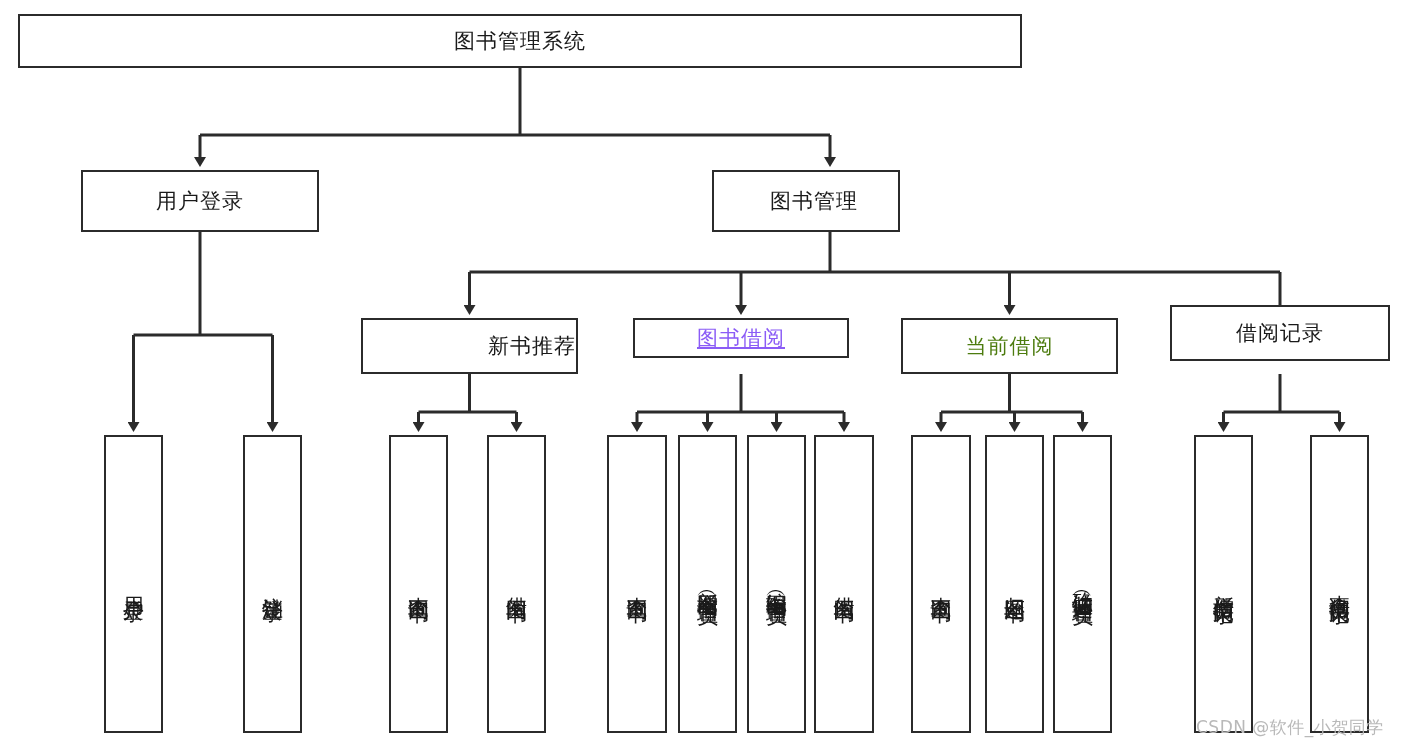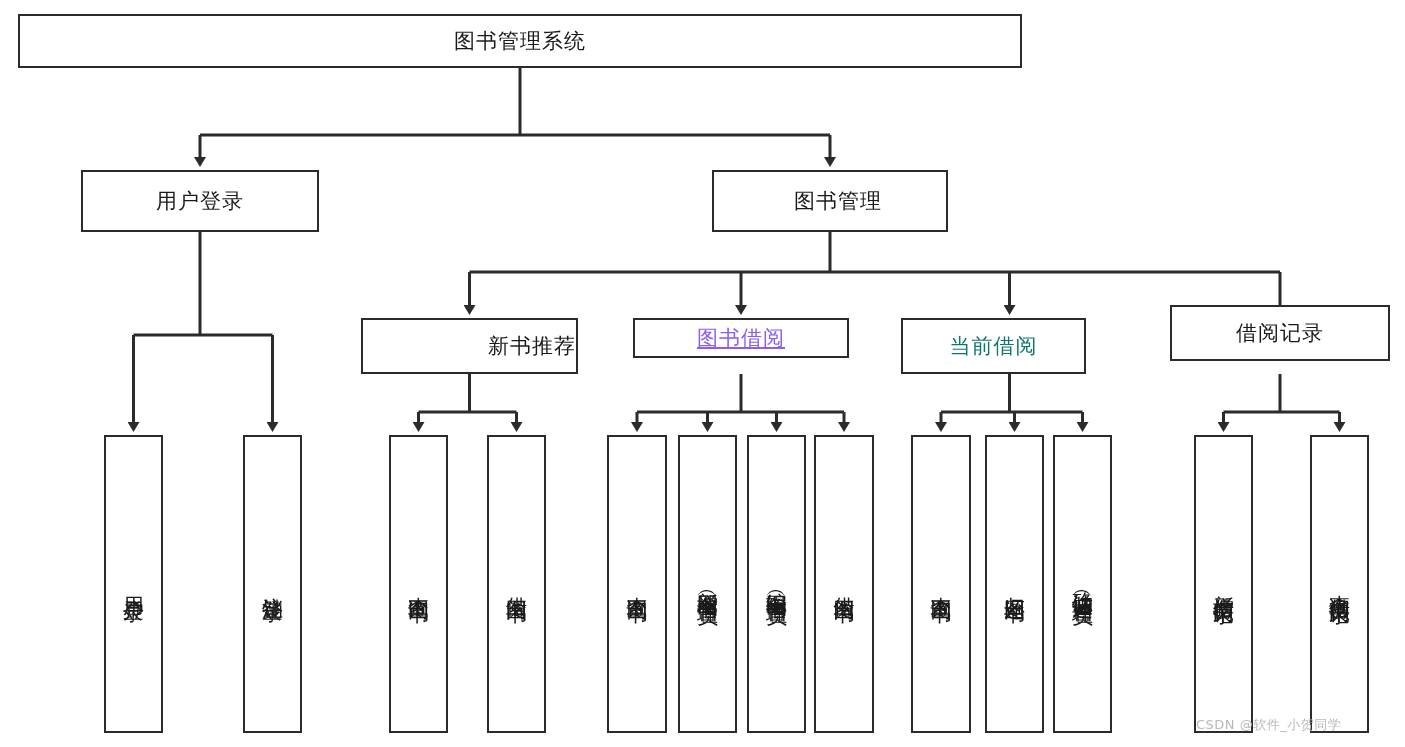--- a/index.html
+++ b/index.html
@@ -46,21 +46,21 @@
     line-height: 1.05;
     padding: 4px 0;
   }
   .node.vert .label {
     writing-mode: vertical-rl;
     text-orientation: upright;
     white-space: nowrap;
   }
   .watermark {
     position: absolute;
-    font-size: 13px;
+    font-size: 17px;
     color: #b9b9b9;
     white-space: nowrap;
     letter-spacing: 0.5px;
   }
 </style>
 </head>
 <body>
 
 <div id="canvas">
 
@@ -107,30 +107,30 @@
       </g>
   </svg>
 
   <div id="nodes-layer">
       <div class="node horiz" style="left: 18px; top: 14px; width: 1004px; height: 54px; border-color: rgb(43, 43, 43); background: rgb(255, 255, 255); color: rgb(26, 26, 26);">
         <span class="label">图书管理系统</span>
       </div>
       <div class="node horiz" style="left: 81px; top: 170px; width: 238px; height: 62px; border-color: rgb(43, 43, 43); background: rgb(255, 255, 255); color: rgb(26, 26, 26);">
         <span class="label">用户登录</span>
       </div>
-      <div class="node horiz" style="left: 712px; top: 170px; width: 236px; height: 62px; border-color: rgb(43, 43, 43); background: rgb(255, 255, 255); color: rgb(26, 26, 26); padding-left: 16px;">
+      <div class="node horiz" style="left: 712px; top: 170px; width: 188px; height: 62px; border-color: rgb(43, 43, 43); background: rgb(255, 255, 255); color: rgb(26, 26, 26); padding-left: 16px;">
         <span class="label">图书管理</span>
       </div>
       <div class="node horiz" style="left: 361px; top: 318px; width: 217px; height: 56px; border-color: rgb(43, 43, 43); background: rgb(255, 255, 255); color: rgb(26, 26, 26); justify-content: flex-end;">
         <span class="label">新书推荐</span>
       </div>
       <div class="node horiz" style="left: 633px; top: 318px; width: 216px; height: 40px; border-color: rgb(43, 43, 43); background: rgb(255, 255, 255); color: #8b5cf6; text-decoration: underline;">
         <span class="label">图书借阅</span>
       </div>
-      <div class="node horiz" style="left: 901px; top: 318px; width: 185px; height: 56px; border-color: rgb(43, 43, 43); background: rgb(255, 255, 255); color: #0f766e;">
+      <div class="node horiz" style="left: 901px; top: 318px; width: 217px; height: 56px; border-color: rgb(43, 43, 43); background: rgb(255, 255, 255); color: #4d7c0f;">
         <span class="label">当前借阅</span>
       </div>
       <div class="node horiz" style="left: 1170px; top: 305px; width: 220px; height: 56px; border-color: rgb(43, 43, 43); background: rgb(255, 255, 255); color: rgb(26, 26, 26);">
         <span class="label">借阅记录</span>
       </div>
       <div class="node vert" style="left: 104px; top: 435px; width: 59px; height: 298px; border-color: rgb(43, 43, 43); background: rgb(255, 255, 255); color: rgb(26, 26, 26);">
         <span class="label">用户登录</span>
       </div>
       <div class="node vert" style="left: 243px; top: 435px; width: 59px; height: 298px; border-color: rgb(43, 43, 43); background: rgb(255, 255, 255); color: rgb(26, 26, 26);">
         <span class="label">注销登录</span>

